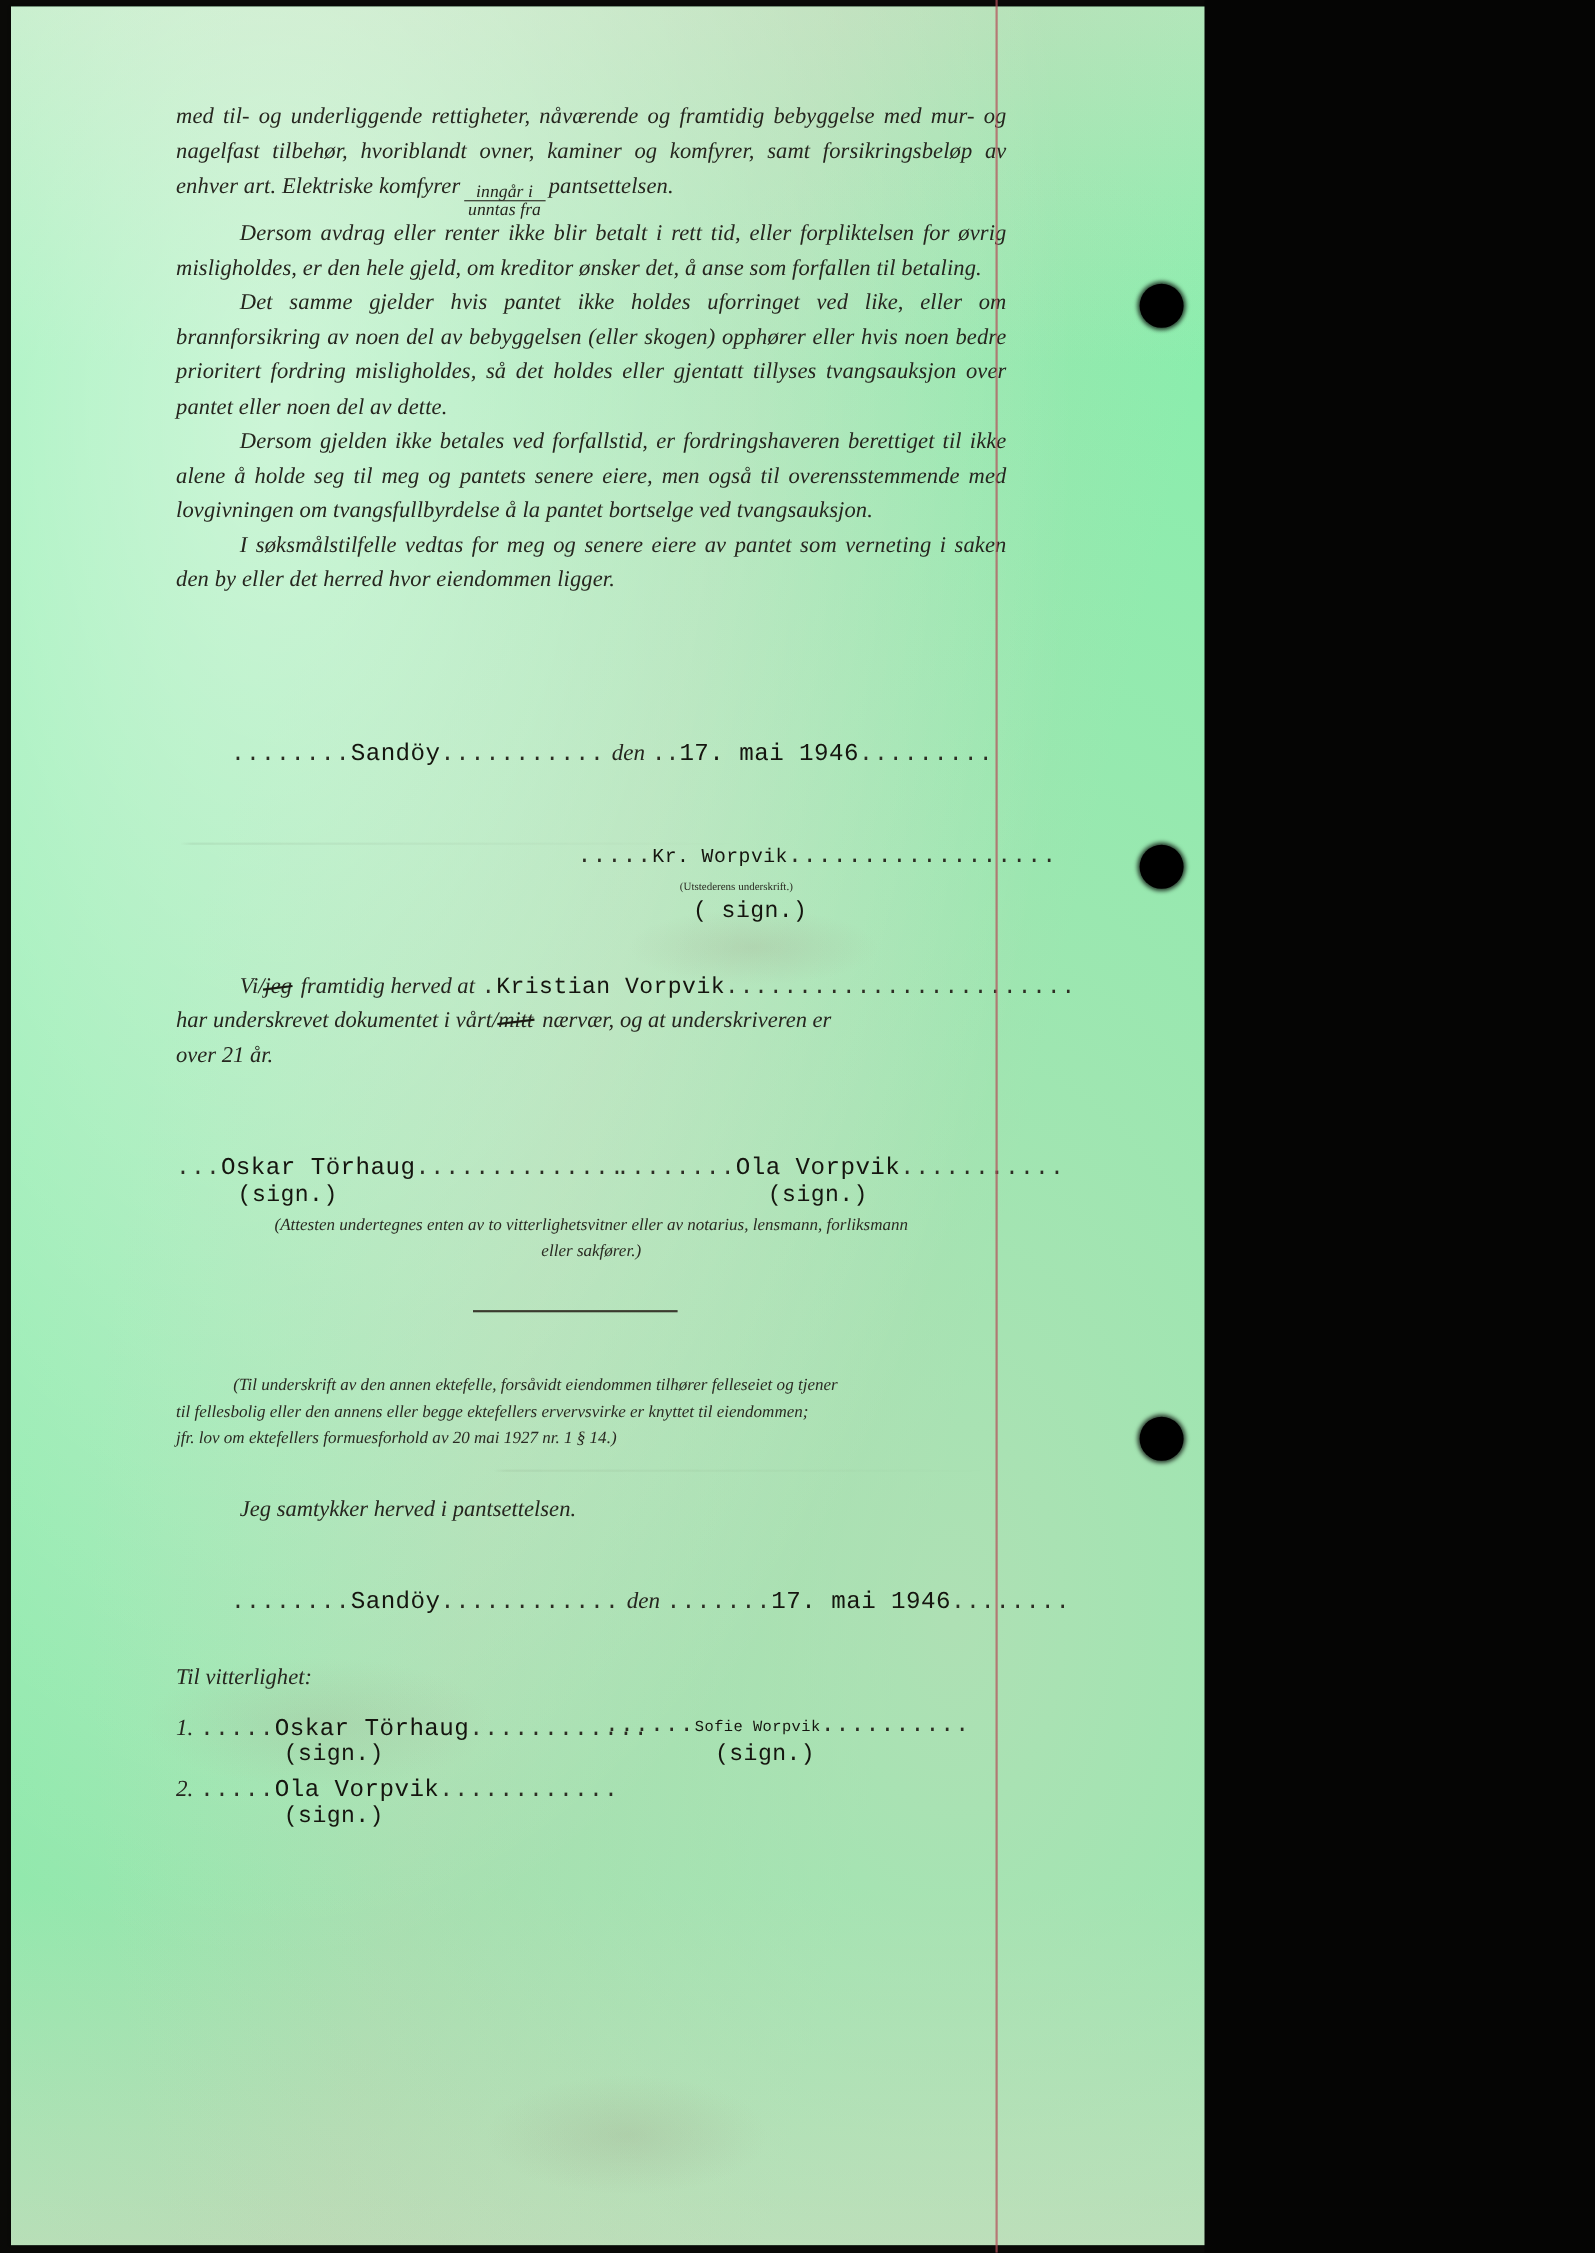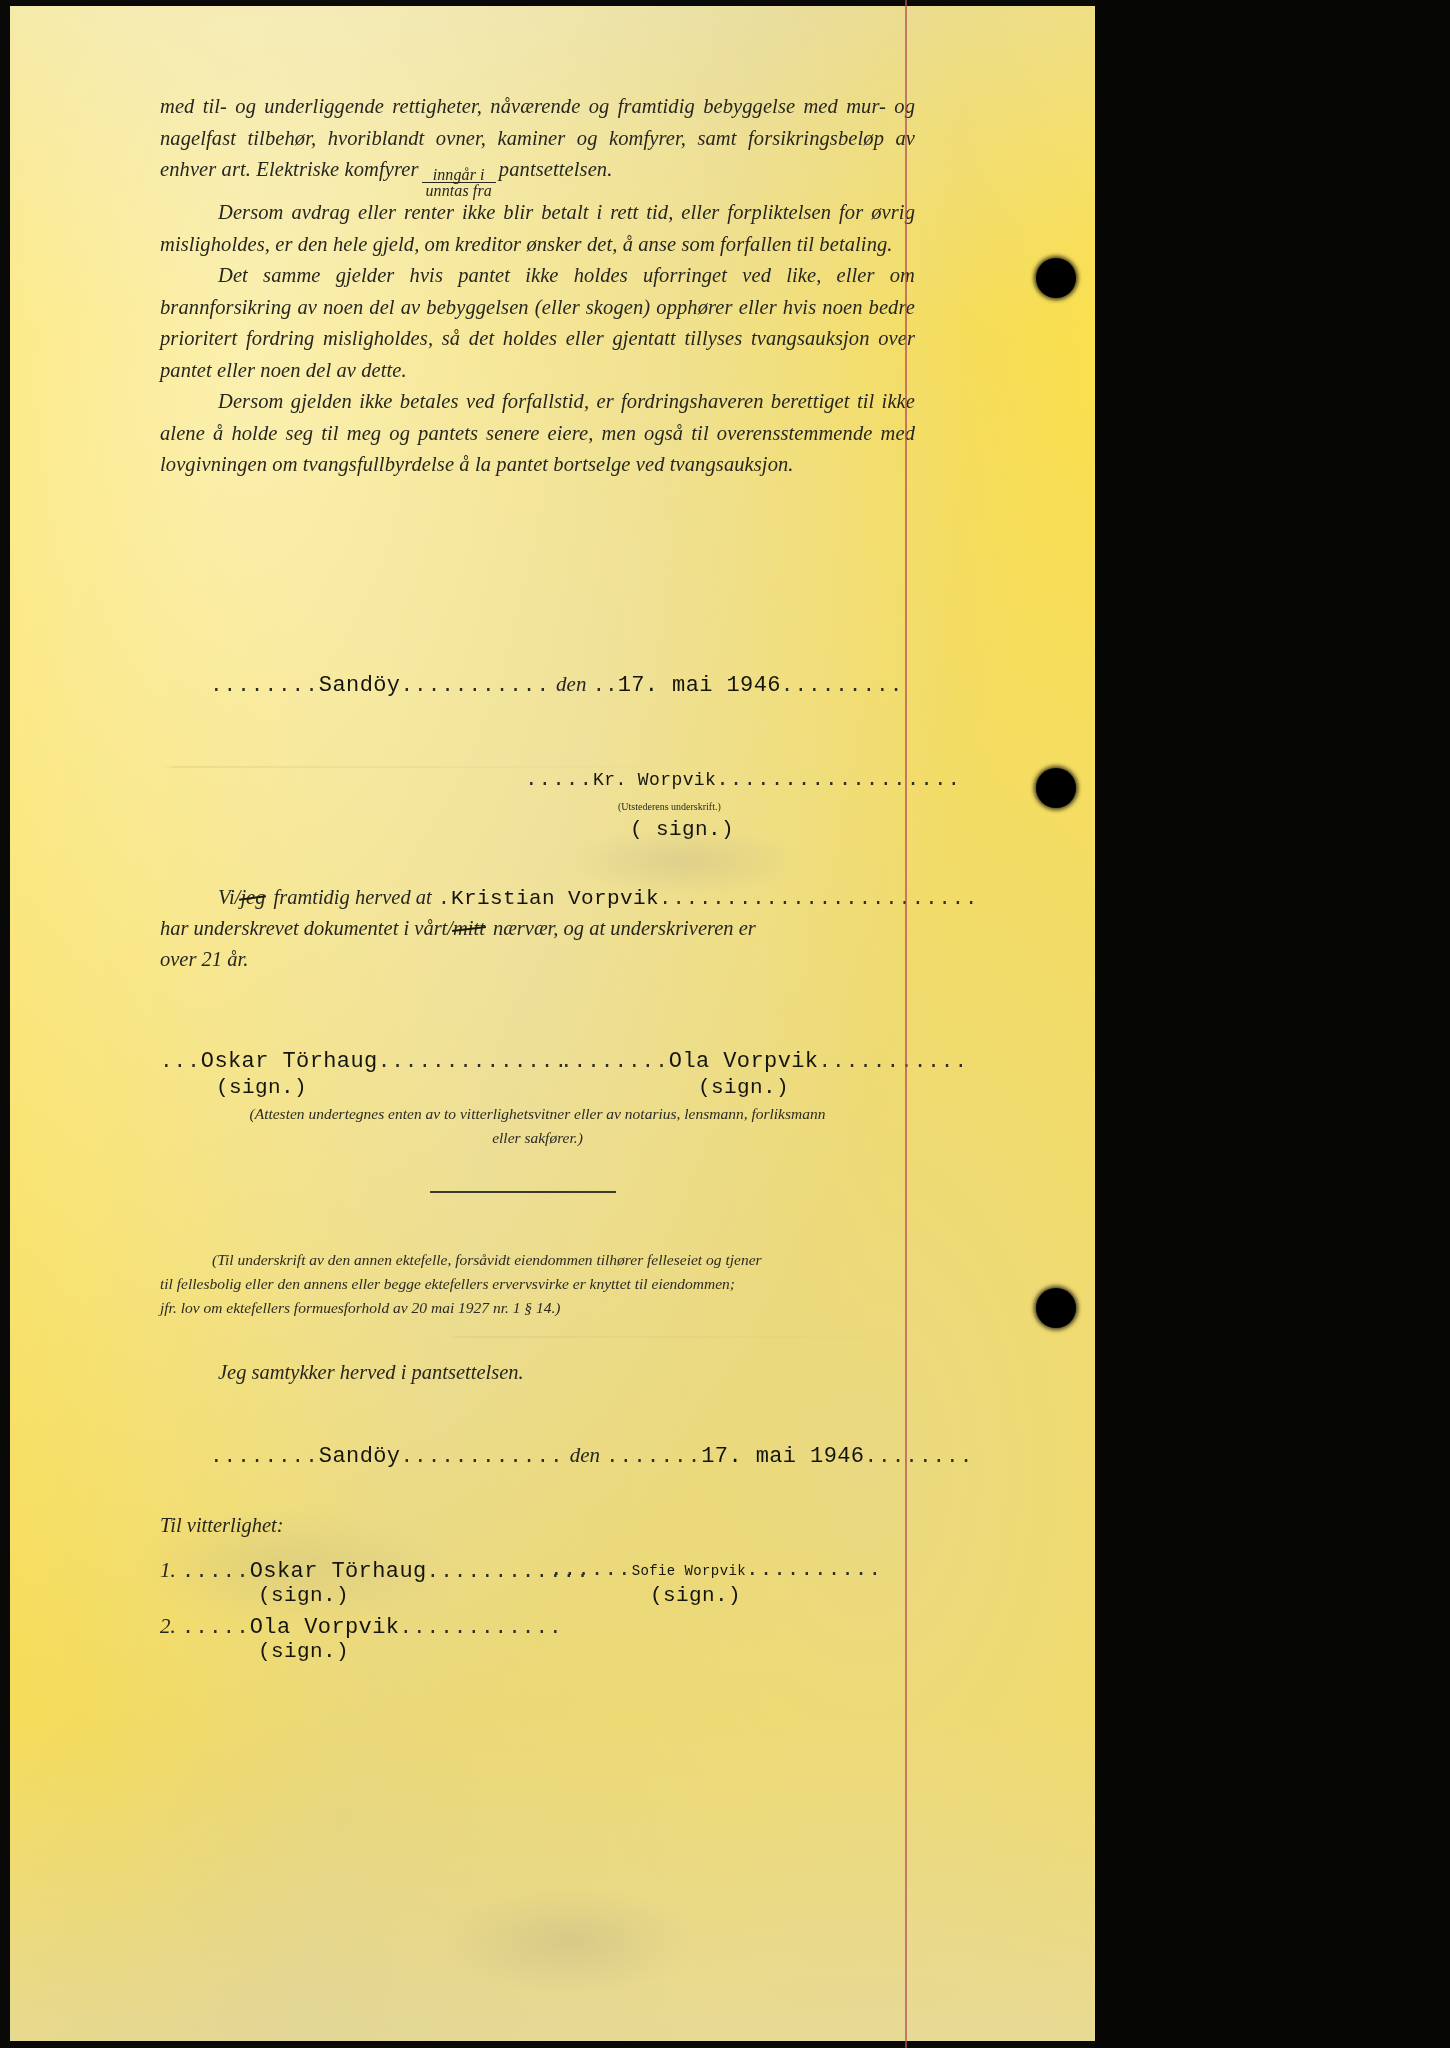--- a/index.html
+++ b/index.html
@@ -3,21 +3,21 @@
 <meta charset="utf-8">
 <style>
   html,body{margin:0;padding:0;background:#000;}
   body{width:1450px;height:2048px;overflow:hidden;font-family:"Liberation Serif",serif;}
 
   #scan{position:relative;width:1450px;height:2048px;background:#0a0a08;overflow:hidden;}
 
   
   #paper{
     position:absolute;left:10px;top:6px;width:1097px;height:2035px;
-    background:#fde047;
+    background:#86efac;
     box-shadow:0 0 3px rgba(0,0,0,.4);
   }
   #paper .grain{
     position:absolute;inset:0;
     background:
       radial-gradient(ellipse at 22% 18%, rgba(255,255,250,.55), rgba(0,0,0,0) 60%),
       radial-gradient(ellipse at 78% 72%, rgba(214,209,188,.5), rgba(0,0,0,0) 65%),
       linear-gradient(103deg, rgba(236,233,216,0) 0%, rgba(205,200,177,.32) 48%, rgba(236,233,216,0) 74%),
       linear-gradient(180deg, rgba(228,224,204,.45) 0%, rgba(240,237,224,0) 16%, rgba(240,237,224,0) 84%, rgba(222,218,198,.5) 100%);
     pointer-events:none;
@@ -98,20 +98,21 @@
     <div class="body-copy" style="top:85px;">
 
       <p><span>med til- og underliggende rettigheter, nåværende og framtidig bebyggelse med mur- og nagelfast tilbehør, hvoriblandt ovner, kaminer og komfyrer, samt forsikringsbeløp av enhver art. Elektriske komfyrer</span><span class="frac">
             <span class="num">inngår i</span>
             <span class="den">unntas fra</span>
           </span><span>pantsettelsen.</span></p>
 
       <p class="ind">Dersom avdrag eller renter ikke blir betalt i rett tid, eller forpliktelsen for øvrig misligholdes, er den hele gjeld, om kreditor ønsker det, å anse som forfallen til betaling.</p>
       <p class="ind">Det samme gjelder hvis pantet ikke holdes uforringet ved like, eller om brannforsikring av noen del av bebyggelsen (eller skogen) opphører eller hvis noen bedre prioritert fordring misligholdes, så det holdes eller gjentatt tillyses tvangsauksjon over pantet eller noen del av dette.</p>
       <p class="ind">Dersom gjelden ikke betales ved forfallstid, er fordringshaveren berettiget til ikke alene å holde seg til meg og pantets senere eiere, men også til overensstemmende med lovgivningen om tvangsfullbyrdelse å la pantet bortselge ved tvangsauksjon.</p>
+      <p class="ind">I søksmålstilfelle vedtas for meg og senere eiere av pantet som verneting i saken den by eller det herred hvor eiendommen ligger.</p>
     </div>
 
     <div class="line-row" style="left:200px;top:666px;font-size:21px;">
       <span class="lead">........</span>
       <span class="tw" style="font-size:22px;">Sandöy</span>
       <span class="lead">...........</span>
       <span class="ital" style="margin:0 6px;font-size:21px;">den</span>
       <span class="lead" style="letter-spacing:0;">..</span>
       <span class="tw" style="font-size:22px;">17. mai 1946</span>
       <span class="lead">.........</span>

